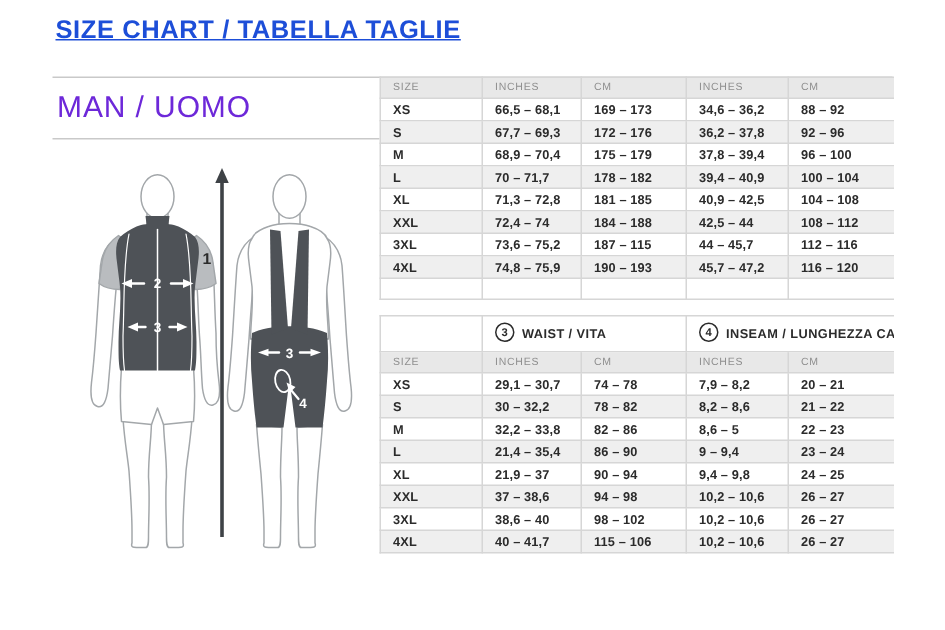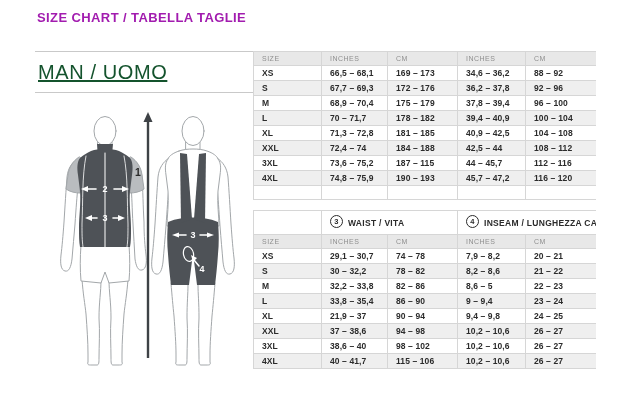--- a/index.html
+++ b/index.html
@@ -2,28 +2,28 @@
 <html><head>
 <meta charset="utf-8">
 <style>
   html,body { margin:0; padding:0; background:#ffffff; }
   .page {
     position:relative; width:630px; height:420px; background:#ffffff;
     font-family:"Liberation Sans", sans-serif; overflow:hidden; color:#1d1d1d;
   }
   .title {
     position:absolute; left:37px; top:10px;
-    font-size:13px; font-weight:bold; letter-spacing:.4px; color:#a21caf;
+    font-size:17px; font-weight:bold; letter-spacing:.4px; color:#1d4ed8;text-decoration:underline;
   }
   .top-rule { position:absolute; left:35px; top:51px; width:560px; height:1px; background:#c9c9c9; }
   .left-header {
     position:absolute; left:35px; top:52px; width:218px; height:41px;
     border-bottom:1px solid #c9c9c9; display:flex; align-items:center; box-sizing:border-box;
   }
-  .section-title { font-size:20px; font-weight:normal; letter-spacing:.6px; color:#14532d; padding-left:3px;text-decoration:underline; }
+  .section-title { font-size:20px; font-weight:normal; letter-spacing:.6px; color:#6d28d9; padding-left:3px; }
   .figure-wrap { position:absolute; left:35px; top:96px; width:218px; height:310px; }
   .tables-col { position:absolute; left:253px; top:51px; width:343px; }
   table.sz { border-collapse:collapse; width:342px; table-layout:fixed; }
   table.sz th, table.sz td {
     border:1px solid #d6d6d6; padding:0 0 0 8px; text-align:left;
     overflow:hidden; white-space:nowrap; box-sizing:border-box;
   }
   table.sz tr > *:last-child { border-right:none; }
   table.sz .group-row th {
     height:24px; font-size:8.5px; font-weight:bold; color:#2b2b2b; letter-spacing:.3px;
@@ -260,21 +260,21 @@
           </tr>
           <tr>
             <td>M</td>
             <td>32,2 – 33,8</td>
             <td>82 – 86</td>
             <td>8,6 – 5</td>
             <td>22 – 23</td>
           </tr>
           <tr class="stripe">
             <td>L</td>
-            <td>33,8 – 35,4</td>
+            <td>21,4 – 35,4</td>
             <td>86 – 90</td>
             <td>9 – 9,4</td>
             <td>23 – 24</td>
           </tr>
           <tr>
             <td>XL</td>
             <td>21,9 – 37</td>
             <td>90 – 94</td>
             <td>9,4 – 9,8</td>
             <td>24 – 25</td>

